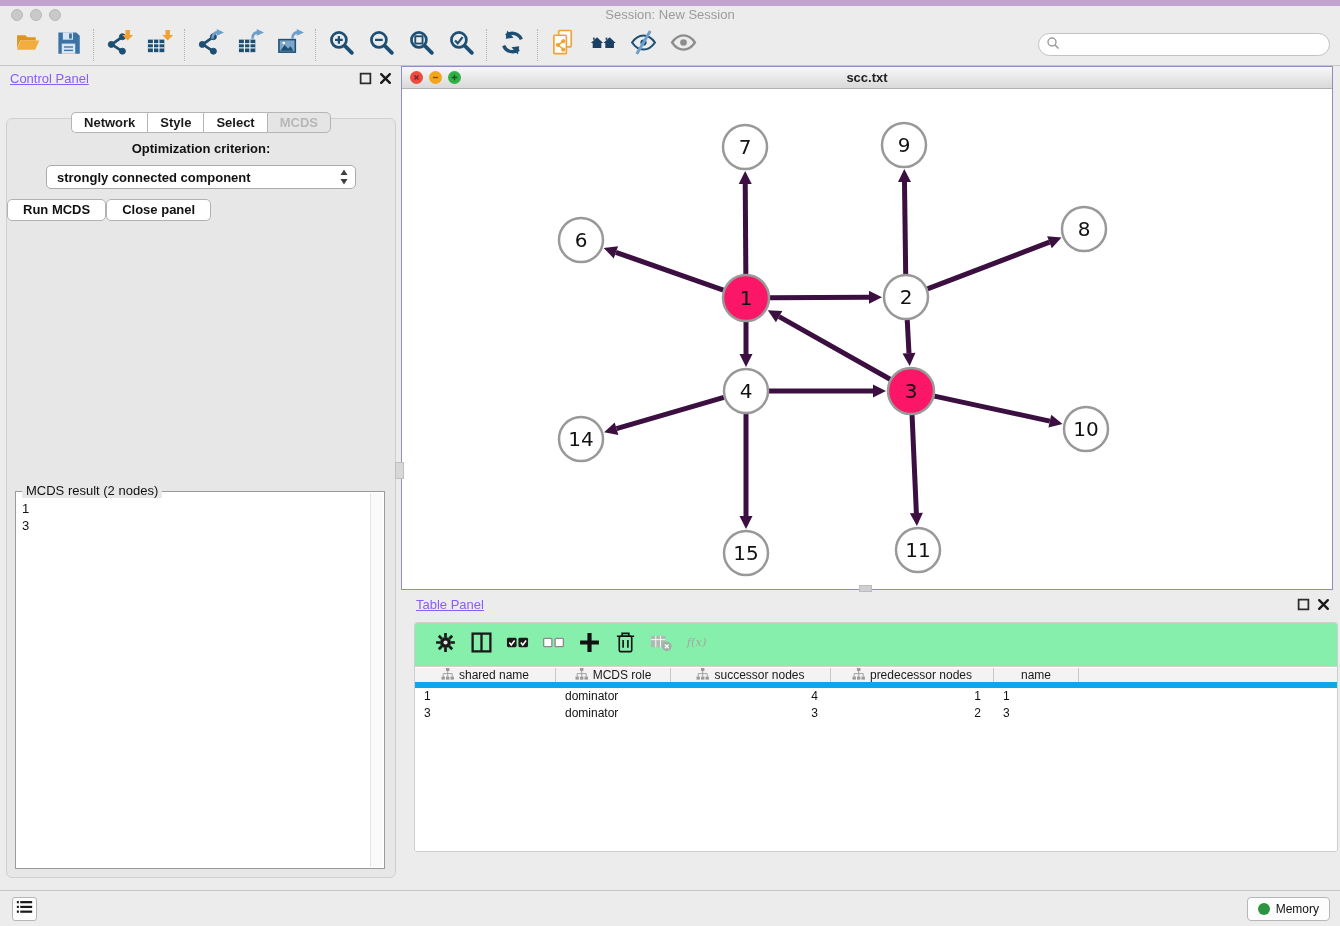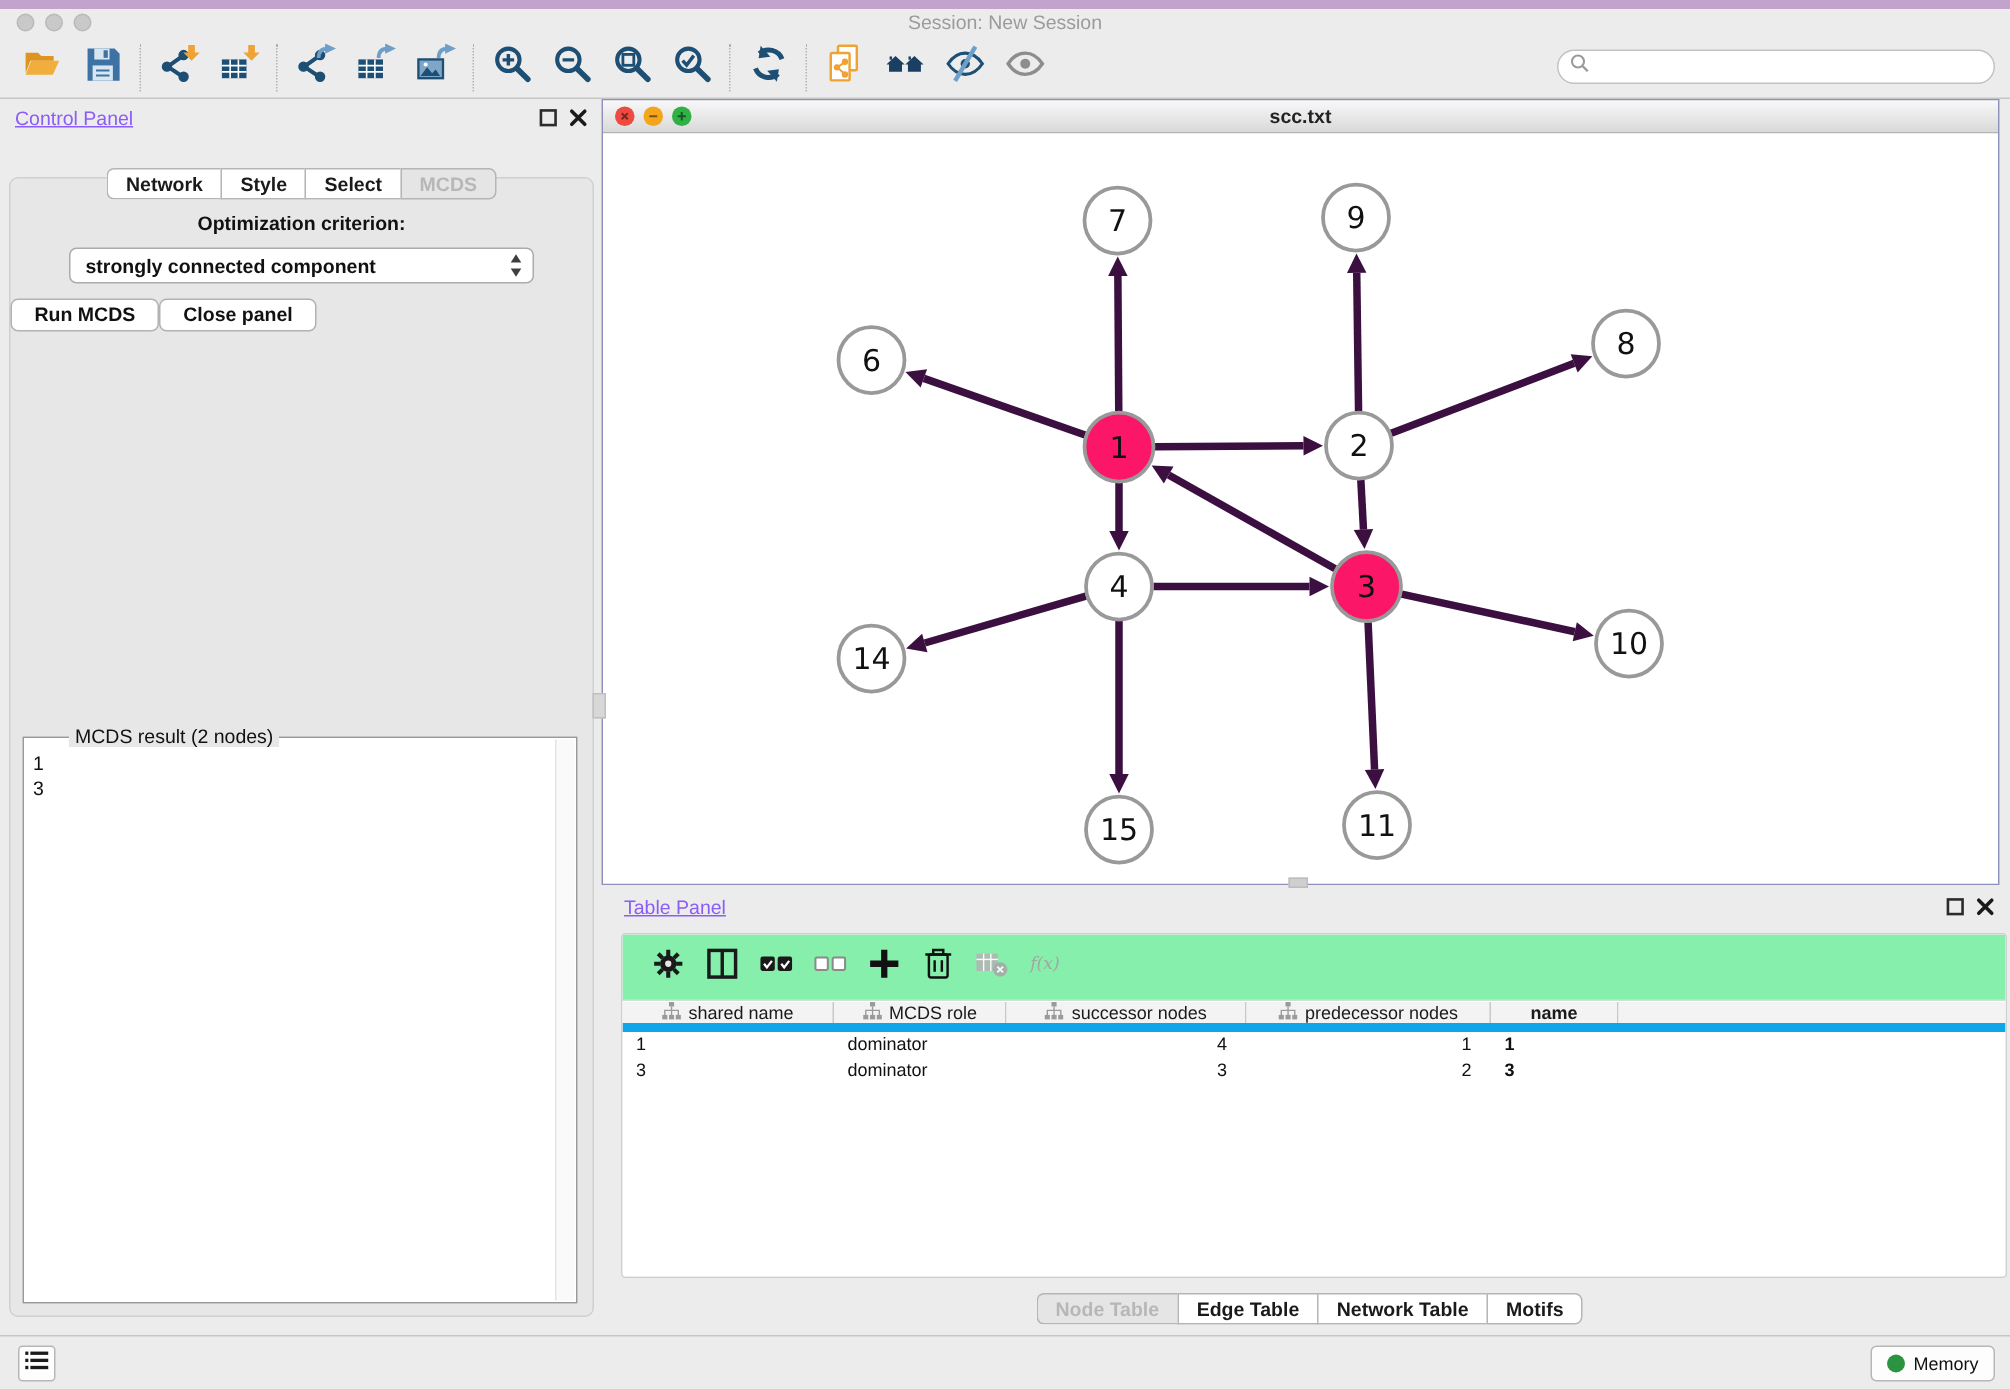--- a/index.html
+++ b/index.html
@@ -50,21 +50,21 @@
                 font-size:13px; font-weight:bold; color:#111; }
   .mac-select .chev { margin-left:auto; display:flex; }
   .btn-row { display:flex; justify-content:flex-start; margin-top:10px; }
   .mac-btn { height:22px; line-height:20px; padding:0 15px; background:#fff; border:1px solid #b2b2b2;
              border-radius:5px; font-size:13px; font-weight:bold; color:#111;
              font-family:"Liberation Sans", sans-serif; cursor:default; }
 
   .result-group { position:absolute; left:8px; right:10px; top:372px; bottom:8px;
                   border:1px solid #9a9a9a; background:#fff; }
   .result-legend { position:absolute; top:-9px; left:6px; background:#e7e7e7; padding:0 4px;
-                   font-size:13px; color:#111;margin-left:24px; }
+                   font-size:13px; color:#111; }
   .result-lines { padding:8px 6px; font-size:13px; color:#111; line-height:17px; }
   .result-scroll { position:absolute; top:1px; bottom:1px; right:1px; width:13px; background:#fafafa;
                    border-left:1px solid #e4e4e4; }
 
   .v-grip { position:absolute; left:395px; top:462px; width:9px; height:17px; background:#d8d8d8;
             border:1px solid #bfbfbf; z-index:5; }
   .h-grip { position:absolute; left:859px; top:585px; width:13px; height:7px; background:#cfcfcf;
             border:1px solid #bdbdbd; z-index:5; }
 
   
@@ -88,21 +88,21 @@
   .tp-btn svg { width:23px; height:23px; }
   .tp-btn.disabled { opacity:0.9; }
 
   .tp-table { position:absolute; left:0; right:0; top:45px; bottom:0; background:#fff; }
   .tr-head { display:flex; height:20px; border-bottom:6px solid #0ea5e9; background:#f3f3f3; }
   .th { display:flex; align-items:center; justify-content:center; gap:5px; font-size:12px; color:#1a1a1a;
         border-right:1px solid #c9c9c9; background:#f3f3f3; }
   .th svg { width:13px; height:12px; }
   .tr { display:flex; height:17px; }
   .td { font-size:12px; color:#111; line-height:16px; overflow:hidden; white-space:nowrap; }
-  .c0 { width:141px; } .c1 { width:115px; } .c2 { width:160px; } .c3 { width:163px; } .c4 { width:85px;font-weight:bold; }
+  .c0 { width:141px; } .c1 { width:115px; } .c2 { width:160px; } .c3 { width:163px; } .c4 { width:85px; }
   .cf { flex:1; border-right:none !important; }
   .td.al { padding-left:9px; text-align:left; }
   .td.ar { padding-right:13px; text-align:right; }
 
   .tp-tabs { position:absolute; left:0; right:0; bottom:7px; display:flex; justify-content:center; }
 
   
   .status-bar { position:absolute; left:0; bottom:0; width:100%; height:36px; background:#ececec;
                 border-top:1px solid #c6c6c6; }
   .sb-left-btn { position:absolute; left:12px; top:6px; width:25px; height:24px; background:#fdfdfd;
@@ -650,28 +650,20 @@
               <div class="td c0 al">3</div>
               <div class="td c1 al">dominator</div>
               <div class="td c2 ar">3</div>
               <div class="td c3 ar">2</div>
               <div class="td c4 al">3</div>
               <span class="td cf"></span>
             </div>
           </div>
       </div>
     </div>
-    <div class="tp-tabs">
-      <div class="tabset" id="tp-tabset">
-          <span class="tab active">Node Table</span>
-          <span class="tab">Edge Table</span>
-          <span class="tab">Network Table</span>
-          <span class="tab">Motifs</span>
-        </div>
-    </div>
   </div>
 
   <div class="status-bar">
     <div class="sb-left-btn">
       <span id="list-icon-slot"><svg viewBox="0 0 20 16">
             <g fill="#1a1a1a">
               <rect x="1" y="1" width="2.4" height="2.6"></rect>
               <rect x="5" y="1" width="14" height="2.6"></rect>
               <rect x="1" y="6.6" width="2.4" height="2.6"></rect>
               <rect x="5" y="6.6" width="14" height="2.6"></rect>

